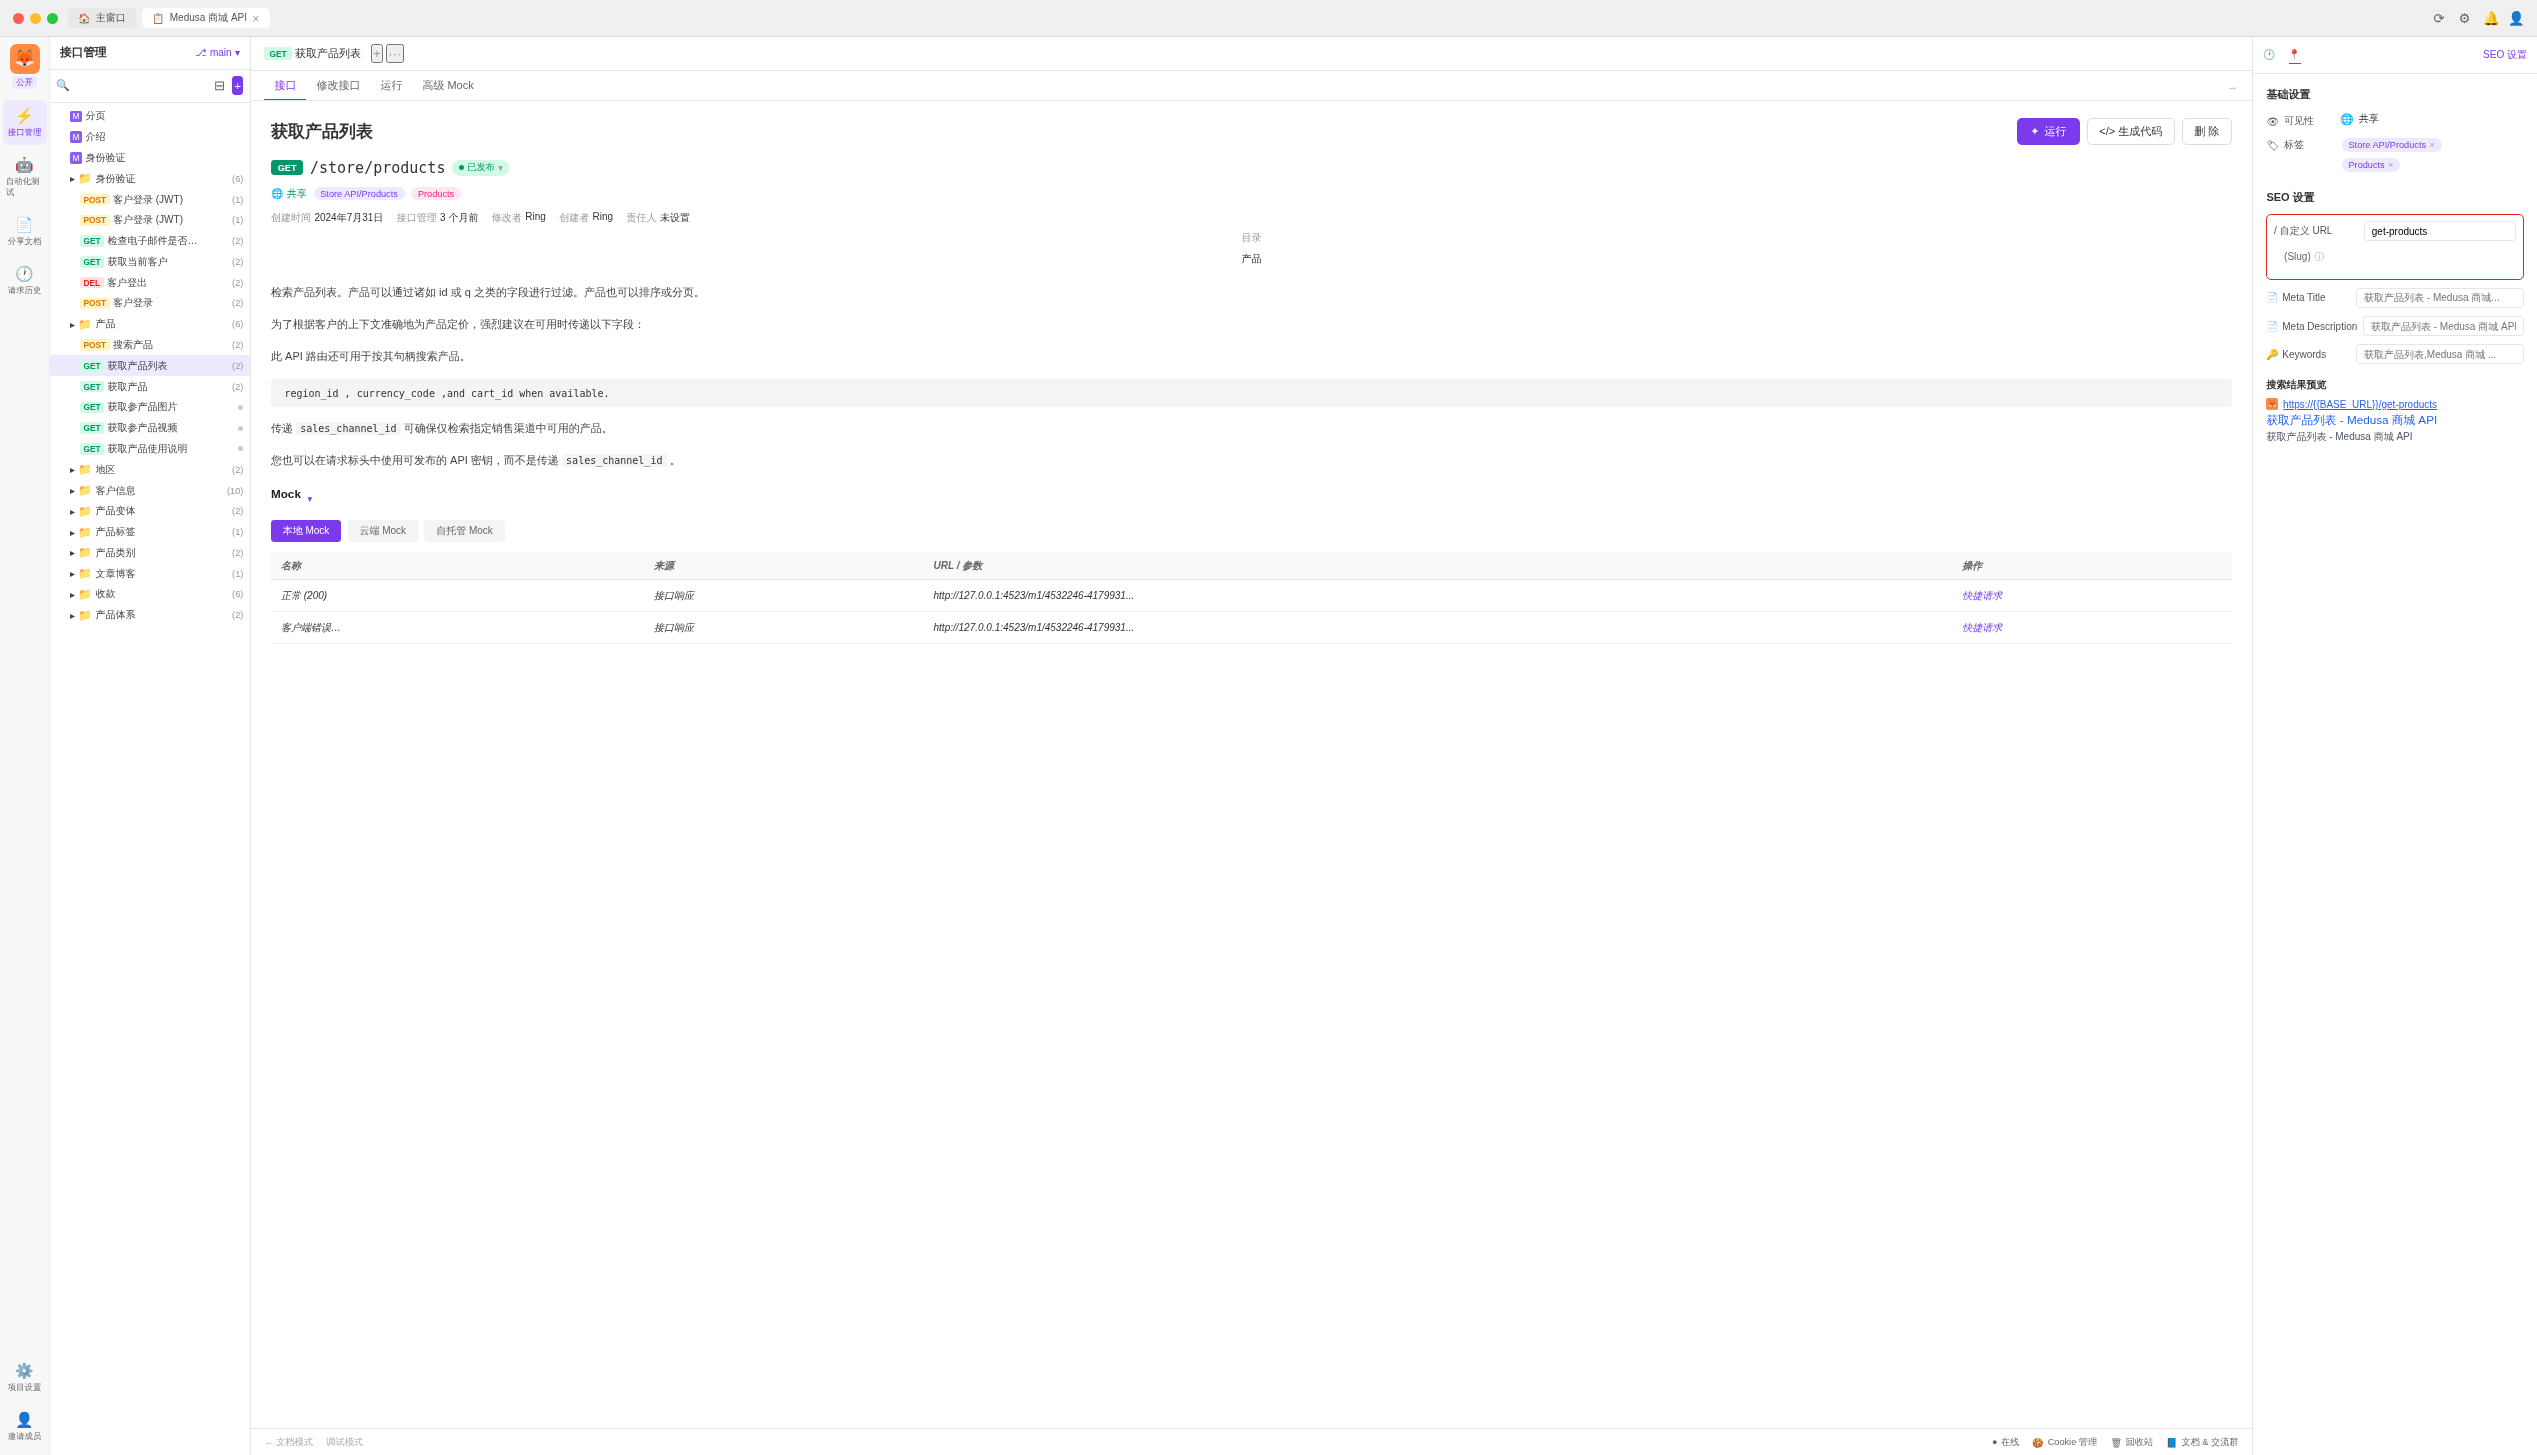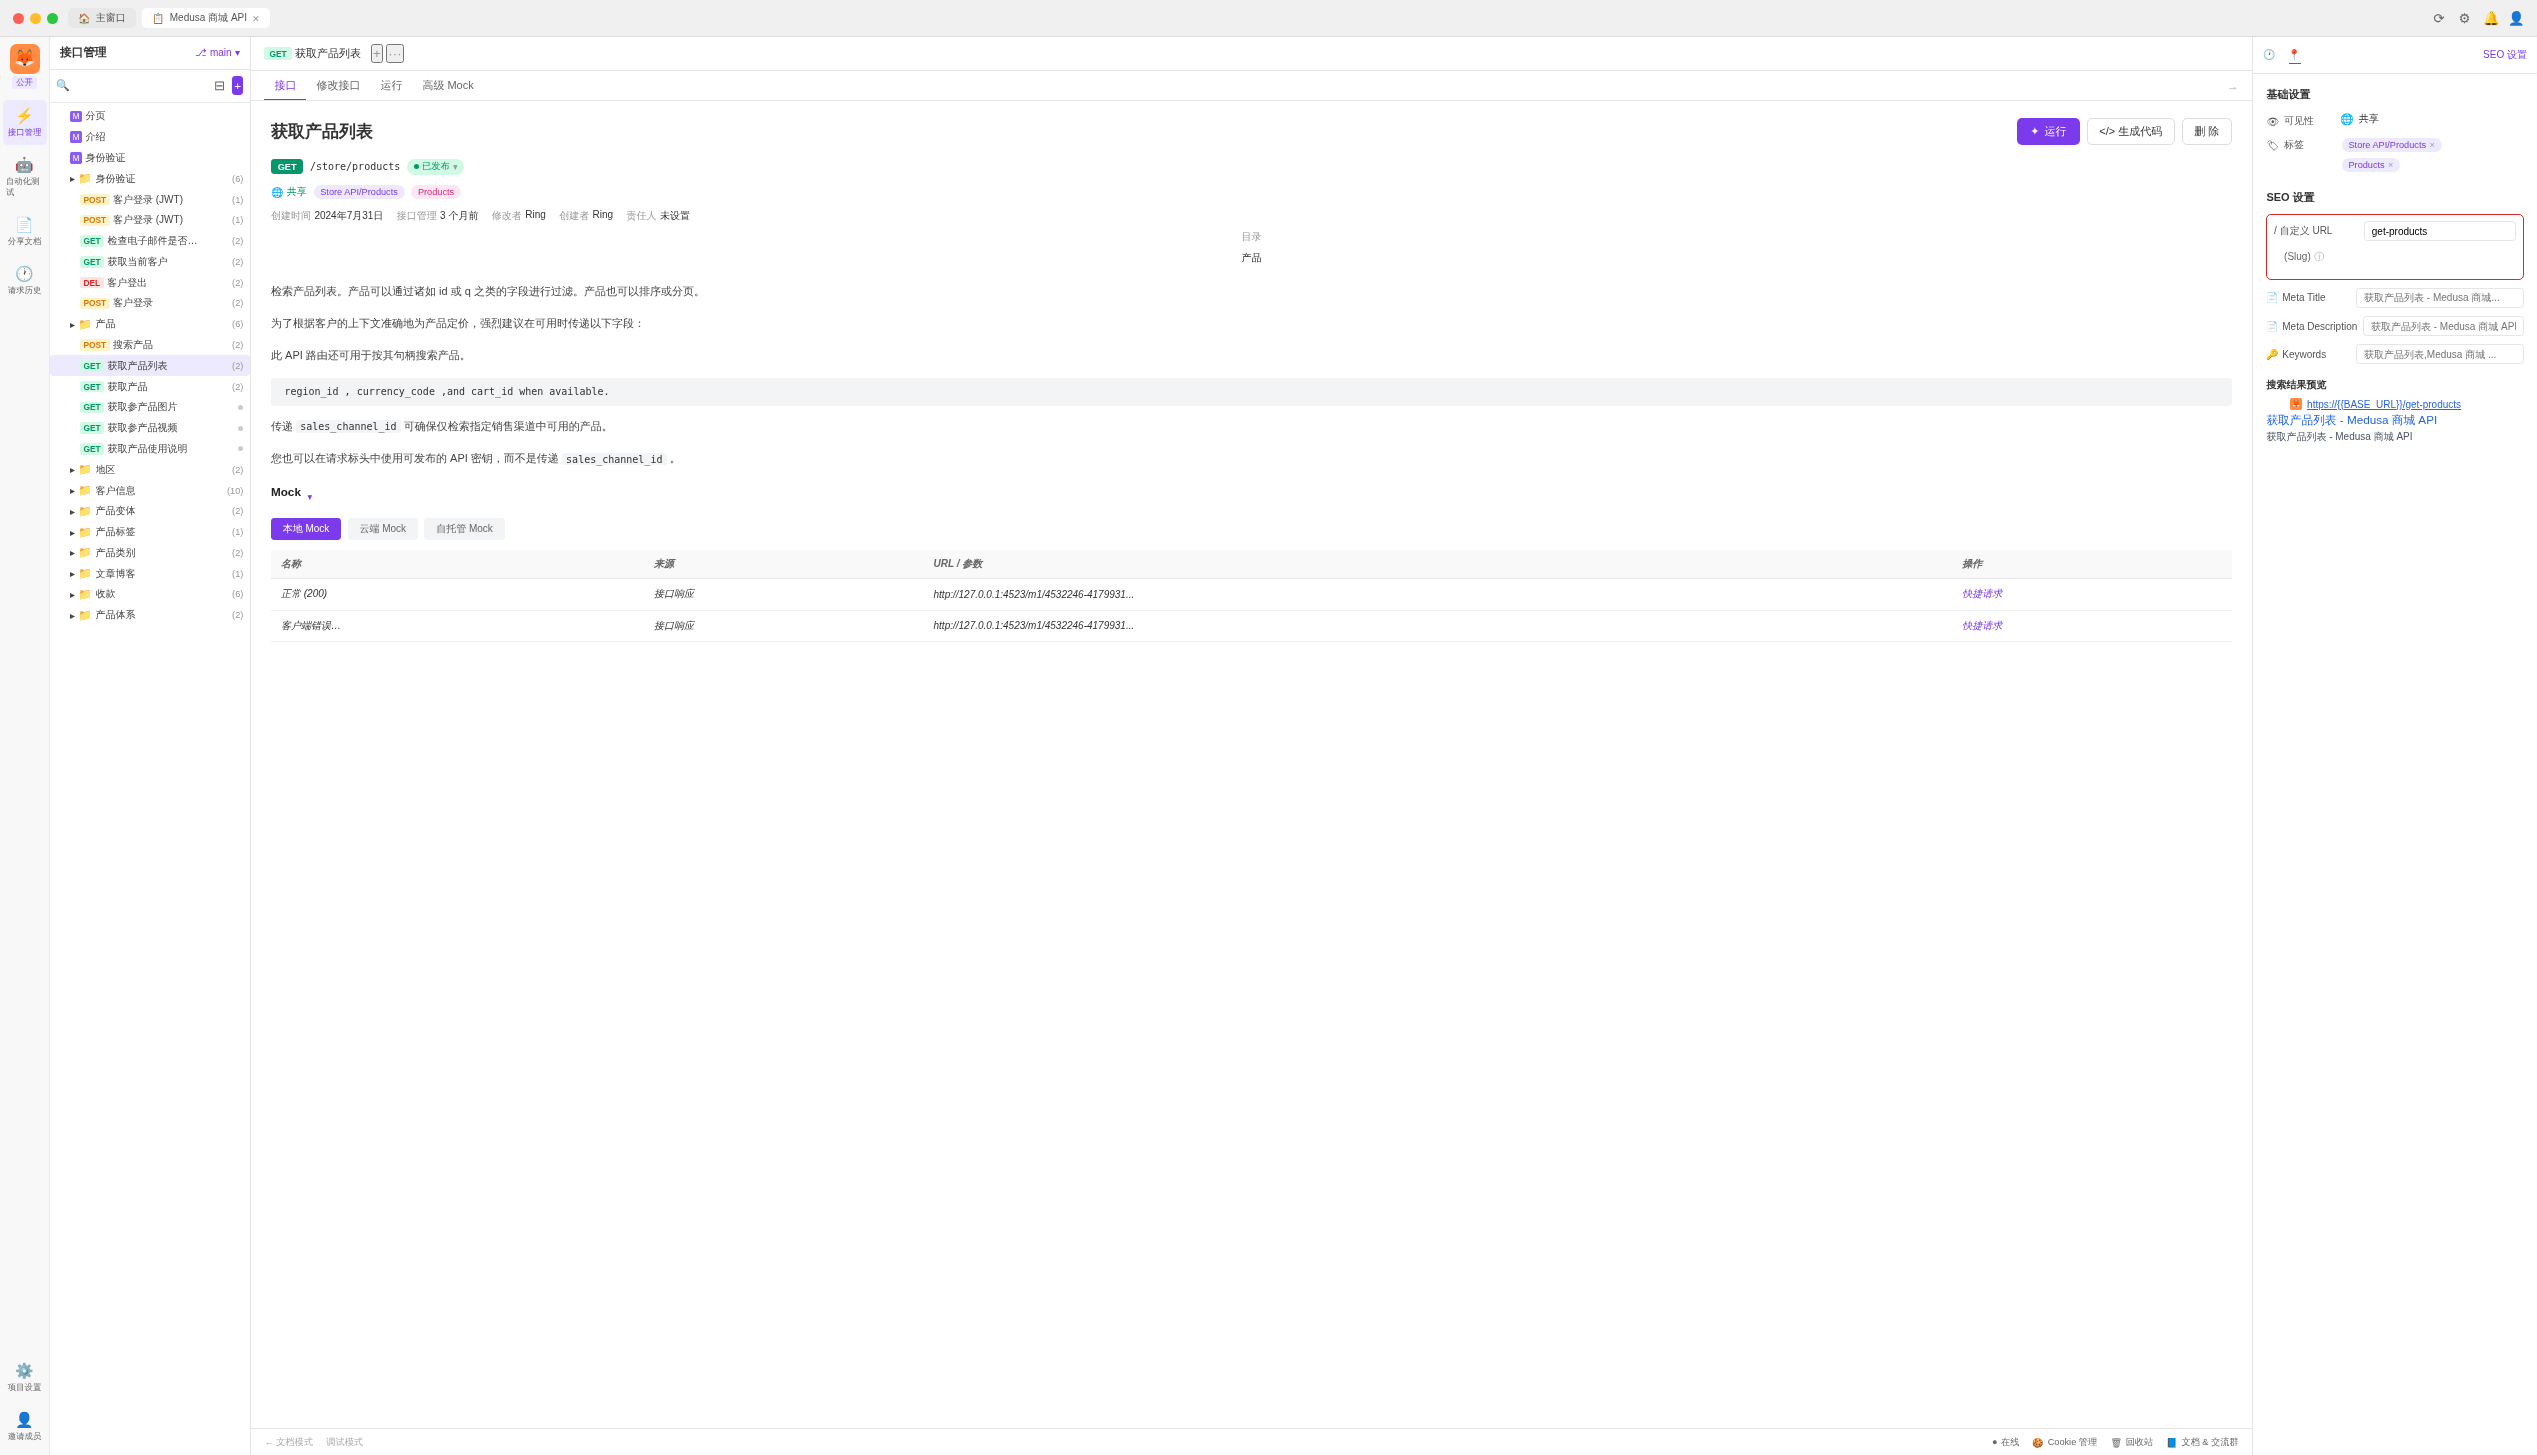--- a/index.html
+++ b/index.html
@@ -69,21 +69,21 @@
     .api-content { flex: 1; overflow-y: auto; padding: 17px 20px; background: #fff; }
     .api-title-row { display: flex; align-items: center; justify-content: space-between; margin-bottom: 13.4px; }
     .api-title { font-size: 17px; font-weight: 600; }
     .api-actions { display: flex; gap: 6.7px; }
     .btn-run { background: #7c3aed; color: white; border: none; padding: 5px 13.4px; border-radius: 5px; cursor: pointer; display: flex; align-items: center; gap: 5px; font-size: 11px; }
     .btn-gen { background: white; color: #333; border: 0.8px solid #ddd; padding: 5px 11.7px; border-radius: 5px; cursor: pointer; font-size: 11px; }
     .btn-del { background: white; color: #333; border: 0.8px solid #ddd; padding: 5px 11.7px; border-radius: 5px; cursor: pointer; font-size: 11px; }
 
     .api-url-row { display: flex; align-items: center; gap: 6.7px; margin-bottom: 10px; }
     .api-url-badge { background: #059669; color: white; font-size: 9.2px; font-weight: 700; padding: 2.5px 6.7px; border-radius: 3.4px; }
-    .api-url { font-size: 10px; color: #333; font-family: monospace; }
+    .api-url { font-size: 15px; color: #333; font-family: monospace; }
     .status-badge { background: #d1fae5; color: #059669; font-size: 9.2px; padding: 1.7px 6.7px; border-radius: 8.4px; display: flex; align-items: center; gap: 3.4px; }
     .status-dot { width: 5px; height: 5px; border-radius: 50%; background: #059669; }
     .dropdown-icon { color: #999; font-size: 9.2px; }
 
     .tags-row { display: flex; align-items: center; gap: 6.7px; margin-bottom: 10px; }
     .share-tag { display: flex; align-items: center; gap: 3.4px; color: #059669; font-size: 10px; }
     .tag-badge { background: #ede9fe; color: #7c3aed; font-size: 9.2px; padding: 1.7px 6.7px; border-radius: 8.4px; }
     .tag-badge-2 { background: #fce7f3; color: #db2777; font-size: 9.2px; padding: 1.7px 6.7px; border-radius: 8.4px; }
 
     .meta-row { display: flex; align-items: center; gap: 13.4px; font-size: 10px; color: #666; margin-bottom: 6.7px; }
@@ -128,21 +128,21 @@
     .seo-section-title { font-size: 11px; font-weight: 600; color: #333; margin-bottom: 8.4px; }
     .seo-row { display: flex; gap: 6px; margin-bottom: 8.4px; }
     .seo-label { font-size: 10px; color: #555; min-width: 84px; display: flex; align-items: center; gap: 3.4px; }
     .seo-input { flex: 1; border: 0.8px solid #e5e5e5; border-radius: 3.4px; padding: 3.4px 6.7px; font-size: 10px; outline: none; }
     .seo-subrow { display: flex; align-items: center; gap: 6.7px; padding-left: 10px; margin-bottom: 8.4px; }
     .seo-sublabel { font-size: 10px; color: #666; display: flex; align-items: center; gap: 3.4px; }
     .help-icon { color: #aaa; font-size: 10px; cursor: pointer; }
 
     .preview-section { margin-top: 10px; }
     .preview-title { font-size: 10px; font-weight: 600; color: #333; margin-bottom: 6.7px; }
-    .preview-url { display: flex; align-items: center; gap: 5px; font-size: 9.2px; color: #4b5563; margin-bottom: 3.4px; margin-left: 24px; }
+    .preview-url { display: flex; align-items: center; gap: 5px; font-size: 9.2px; color: #4b5563; margin-bottom: 3.4px; }
     .preview-favicon { width: 11.7px; height: 11.7px; background: #ff8c42; border-radius: 1.7px; display: flex; align-items: center; justify-content: center; font-size: 6.7px; flex-shrink: 0; }
     .preview-link { color: #2563eb; font-size: 10px; text-decoration: underline; }
     .preview-page-title { font-size: 11.7px; color: #2563eb; font-weight: 500; margin-bottom: 1.7px; }
     .preview-desc { font-size: 10px; color: #4b5563; }
 
     .bottom-bar { height: 27px; border-top: 0.8px solid #e5e5e5; display: flex; align-items: center; justify-content: space-between; padding: 0 13.4px; font-size: 9.2px; color: #666; background: #fff; flex-shrink: 0; }
     .bottom-bar-left { display: flex; align-items: center; gap: 13.4px; }
     .bottom-bar-right { display: flex; align-items: center; gap: 13.4px; }
     .bottom-item { display: flex; align-items: center; gap: 3.4px; cursor: pointer; }
 

